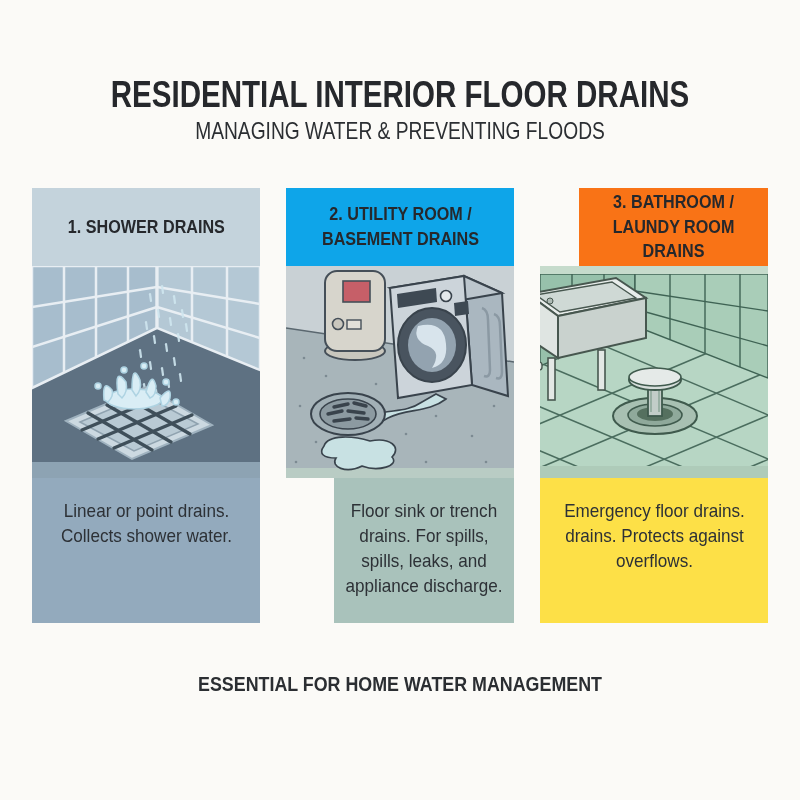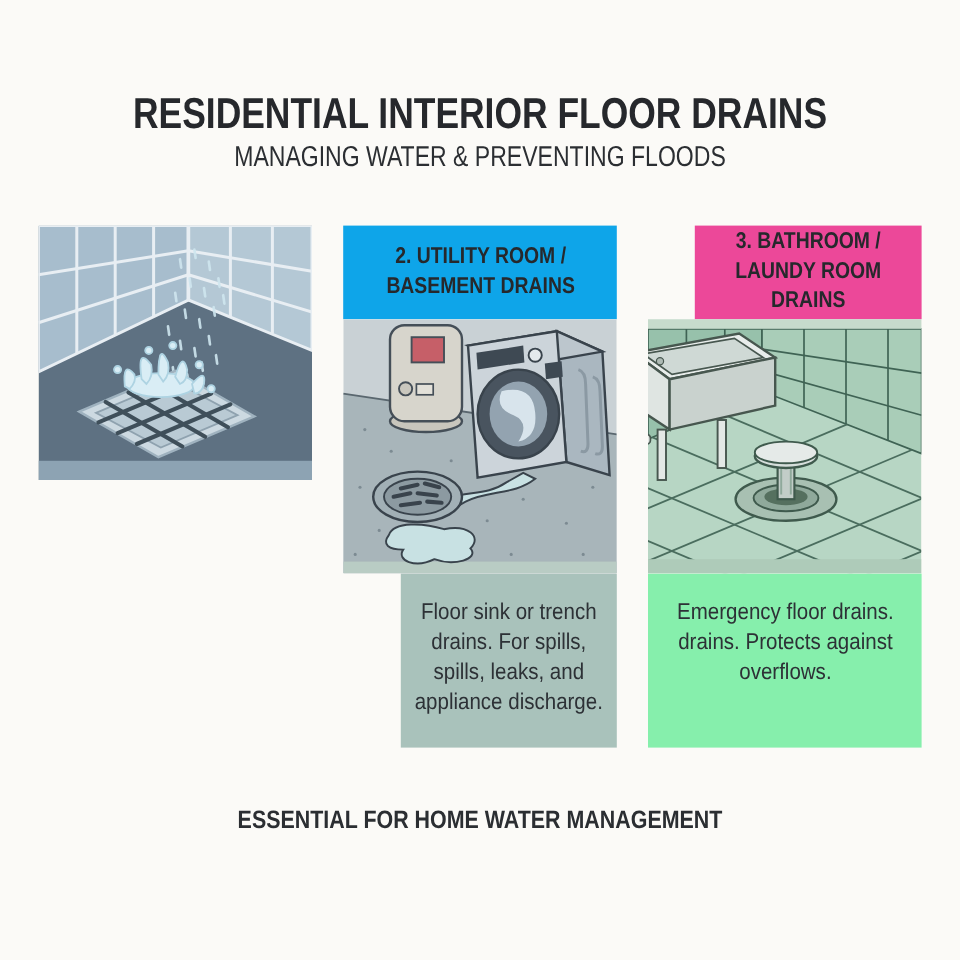--- a/index.html
+++ b/index.html
@@ -27,20 +27,23 @@
 <body>
 
 <div class="canvas" style="background: rgb(251, 250, 247);">
 
   <div class="page-title">RESIDENTIAL INTERIOR FLOOR DRAINS</div>
   <div class="page-subtitle">MANAGING WATER &amp; PREVENTING FLOODS</div>
 
   <div class="panels">
 
     <div class="panel">
+      <div class="panel-header" style="background: rgb(196, 211, 220);">
+        <div class="panel-title">1. SHOWER DRAINS</div>
+      </div>
       <div class="panel-illustration">
         <svg width="228" height="212" viewBox="0 0 228 212">
 
           <rect x="0" y="0" width="228" height="212" fill="#5e7182"></rect>
           <rect x="0" y="196" width="228" height="16" fill="#8da3b3"></rect>
 
           <g>
             <polygon points="0,0 125,0 125,62 0,122" fill="#a7bdcd"></polygon>
             <g stroke="#e8eef3" stroke-width="2.5" fill="none">
               <line x1="0" y1="41" x2="125" y2="21"></line>
@@ -108,20 +111,23 @@
             <path d="M114,126 Q120,104 124,120 Q124,130 118,132 Z"></path>
             <path d="M128,132 Q140,118 138,132 Q136,140 130,140 Z"></path>
             <circle cx="66" cy="120" r="3"></circle>
               <circle cx="92" cy="104" r="3"></circle>
             <circle cx="112" cy="100" r="3"></circle>
               <circle cx="134" cy="116" r="3"></circle>
             <circle cx="144" cy="136" r="3"></circle>
           </g>
         </svg>
       </div>
+      <div class="panel-caption" style="background: rgb(147, 170, 189);">
+        <div class="caption-text">Linear or point drains. Collects shower water.</div>
+      </div>
     </div>
 
     <div class="panel">
       <div class="panel-header" style="background: #0ea5e9;">
         <div class="panel-title">2. UTILITY ROOM / BASEMENT DRAINS</div>
       </div>
       <div class="panel-illustration">
         <svg width="228" height="212" viewBox="0 0 228 212">
 
           <rect x="0" y="0" width="228" height="212" fill="#c9d1d5"></rect>
@@ -186,21 +192,21 @@
 
           <path d="M38,180 C42,168 68,170 84,175 C104,171 116,181 106,191 C114,200 92,206 76,200 C60,208 44,201 50,192 C38,192 32,188 38,180 Z" fill="#c8e1e3" stroke="#39434c" stroke-width="1.6"></path>
         </svg>
       </div>
       <div class="panel-caption" style="background: rgb(169, 194, 187); margin-left: 48px;">
         <div class="caption-text">Floor sink or trench drains. For spills, spills, leaks, and appliance discharge.</div>
       </div>
     </div>
 
     <div class="panel">
-      <div class="panel-header" style="background: #ec4899; margin-left: 39px;">
+      <div class="panel-header" style="background: #f97316; margin-left: 39px;">
         <div class="panel-title">3. BATHROOM / LAUNDY ROOM DRAINS</div>
       </div>
       <div class="panel-illustration">
         <svg width="228" height="212" viewBox="0 0 228 212">
           <defs>
             <clipPath id="floorClip3">
                 <polygon points="0,100 95,60 228,112 228,212 0,212"></polygon>
               </clipPath>
           </defs>
           <rect x="0" y="0" width="228" height="212" fill="#b7d6c4"></rect>
@@ -258,21 +264,21 @@
             <ellipse cx="115" cy="148" rx="18" ry="7" fill="#55705f"></ellipse>
             <rect x="108" y="116" width="14" height="34" fill="#c2cdc8" stroke="#3f5a4d" stroke-width="1.8"></rect>
             <line x1="111" y1="122" x2="111" y2="146" stroke="#8fa99b" stroke-width="1.6"></line>
             <line x1="119" y1="122" x2="119" y2="146" stroke="#8fa99b" stroke-width="1.6"></line>
             <ellipse cx="115" cy="114" rx="26" ry="10" fill="#d6dedb" stroke="#3f5a4d" stroke-width="2"></ellipse>
             <ellipse cx="115" cy="111" rx="26" ry="9" fill="#e5eae8" stroke="#3f5a4d" stroke-width="1.6"></ellipse>
           </g>
           <rect x="0" y="200" width="228" height="12" fill="#aecbb9"></rect>
         </svg>
       </div>
-      <div class="panel-caption" style="background: #86efac;">
+      <div class="panel-caption" style="background: #fde047;">
         <div class="caption-text">Emergency floor drains. drains. Protects against overflows.</div>
       </div>
     </div>
 
   </div>
 
   <div class="page-footer">ESSENTIAL FOR HOME WATER MANAGEMENT</div>
 </div>
 
 </body></html>

